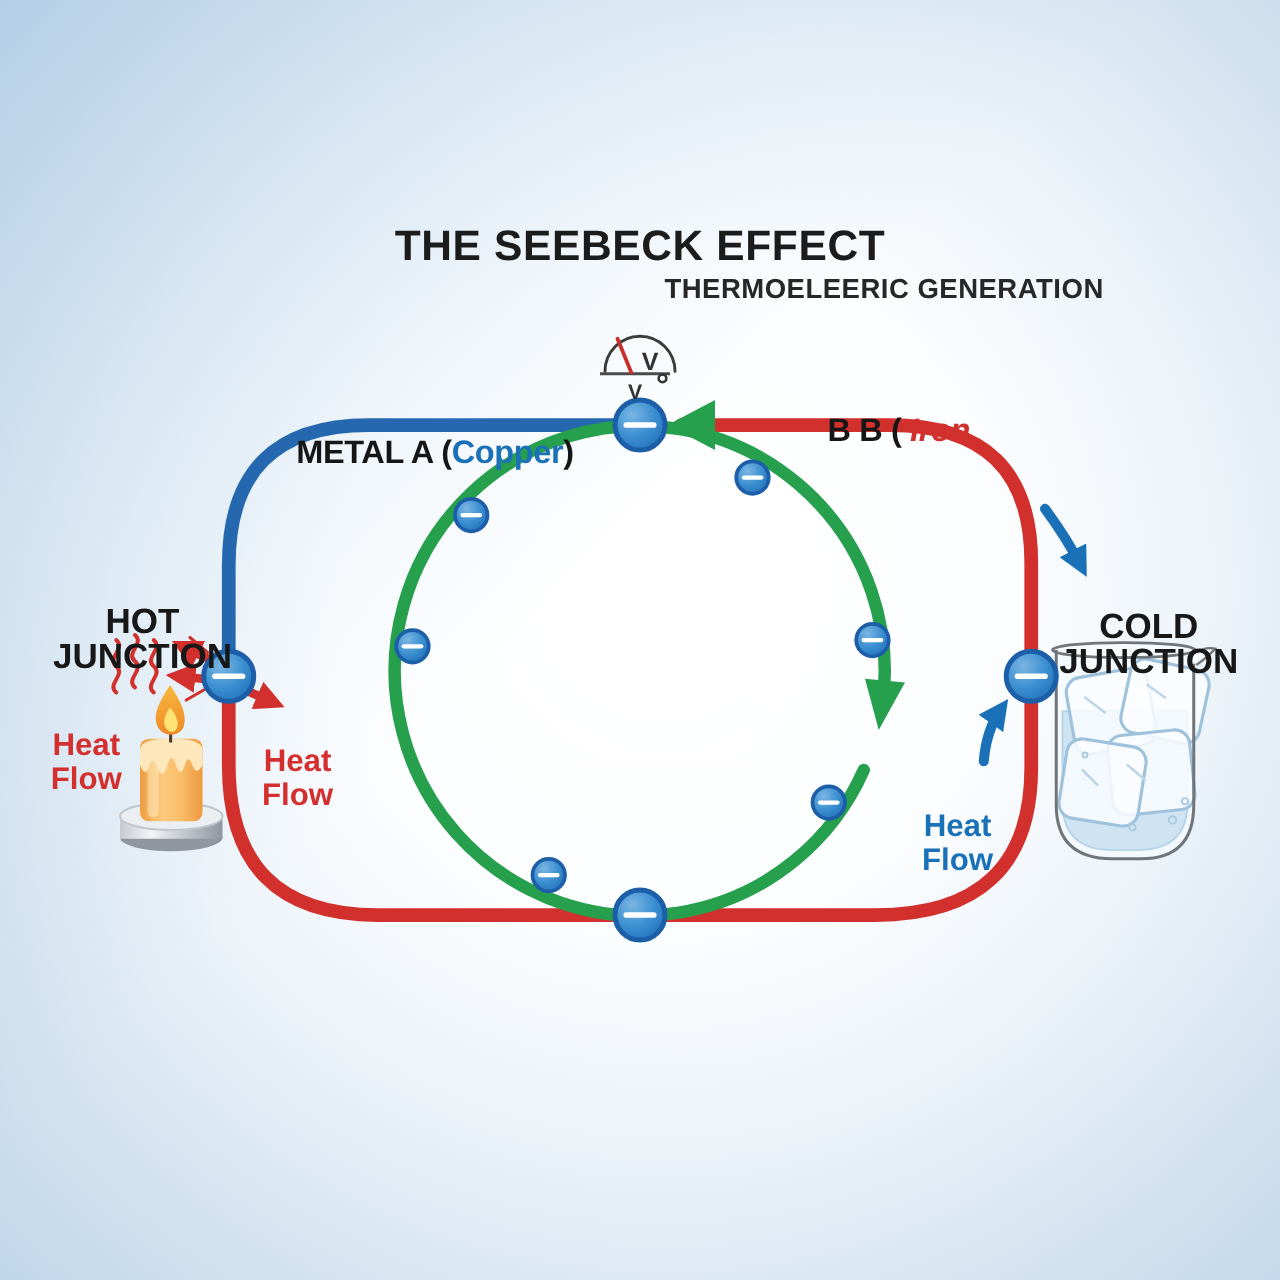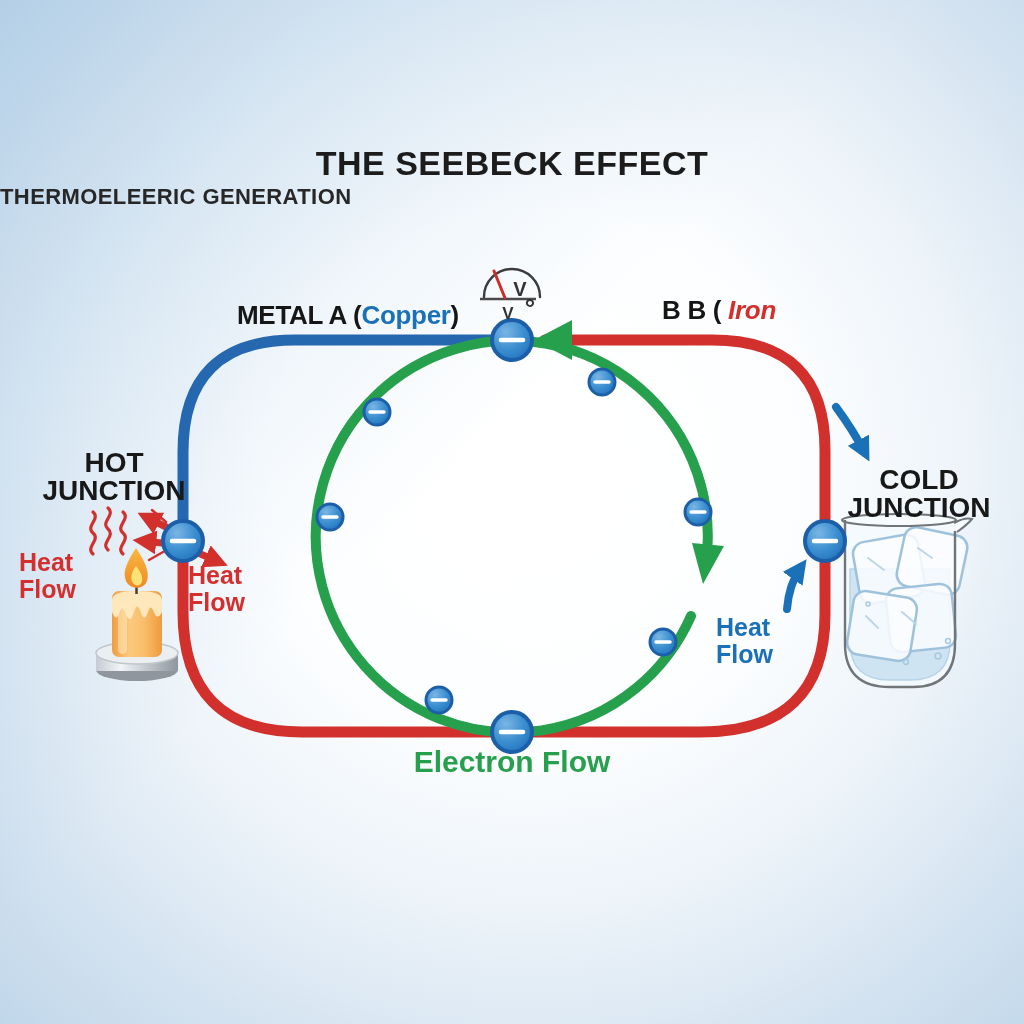--- a/index.html
+++ b/index.html
@@ -4,34 +4,34 @@
 <style>
   html,body { margin:0; padding:0; background:#e8eef5; }
   .stage {
     position:relative; width:1024px; height:1024px; overflow:hidden;
     font-family:"Liberation Sans", sans-serif;
     background:
       linear-gradient(135deg, rgba(150,190,222,.40) 0%, rgba(255,255,255,0) 45%),
       radial-gradient(circle at 52% 46%, #ffffff 0%, #fdfeff 34%, #ecf3f9 58%, #d3e2f0 82%, #c0d7ea 100%);
   }
   svg { position:absolute; left:0; top:0; }
-  .lbl { position:absolute; font-family:"Liberation Sans", sans-serif; }
+  .lbl { position:absolute; font-family:"Liberation Sans", sans-serif;margin-top:34px; }
   .t-main { left:0; top:144px; width:1024px; text-align:center; font-size:34px; font-weight:800;
             letter-spacing:.5px; color:#1c1c1c; }
-  .t-sub  { left:0; top:184px; width:868px; text-align:left; font-size:22px; font-weight:600;
+  .t-sub  { left:15px; top:184px; width:868px; text-align:right; font-size:22px; font-weight:600;
             letter-spacing:.4px; color:#272727; }
   .metal  { font-size:26px; font-weight:800; white-space:nowrap; color:#161616; letter-spacing:-.3px; }
-  .metal-a { left:237px; top:300px;text-align:right; }
+  .metal-a { left:237px; top:312px;text-align:right; }
   .metal-b { left:662px; top:295px; }
   .mat-copper { color:#1b71b8; }
   .mat-iron   { color:#d2302c;font-style:italic; }
   .junction { width:160px; text-align:center; font-size:28px; font-weight:800; color:#181818; line-height:28px; }
   .junction-hot  { left:34px;  top:449px; }
-  .junction-cold { left:839px; top:466px; }
-  .heat { width:100px; text-align:left; font-size:25px; font-weight:800; line-height:27px; }
+  .junction-cold { left:839px; top:453px; }
+  .heat { width:100px; text-align:center; font-size:25px; font-weight:800; line-height:27px; }
   .heat-red  { color:#d32f2f; }
   .heat-blue { color:#1b71b8; }
   .heat-left { left:19px;  top:549px; }
   .heat-mid  { left:188px; top:562px; }
   .heat-cold { left:716px; top:614px; }
   .eflow { left:0; top:745px; width:1024px; text-align:center; font-size:30px; font-weight:800; color:#27a04e; }
   .vm  { font:600 20px "Liberation Sans",sans-serif; fill:#333; }
   .vm2 { font:600 17px "Liberation Sans",sans-serif; fill:#333; }
   .vm3 { font:600 26px "Liberation Sans",sans-serif; fill:#333; }
 </style>
@@ -214,15 +214,14 @@
   <div class="lbl heat heat-red heat-mid">
     <div>Heat</div>
     <div>Flow</div>
   </div>
 
   <div class="lbl heat heat-blue heat-cold">
     <div>Heat</div>
     <div>Flow</div>
   </div>
 
-  <div class="lbl eflow">Electron Flow</div>
 
 </div>
 
 </body></html>

